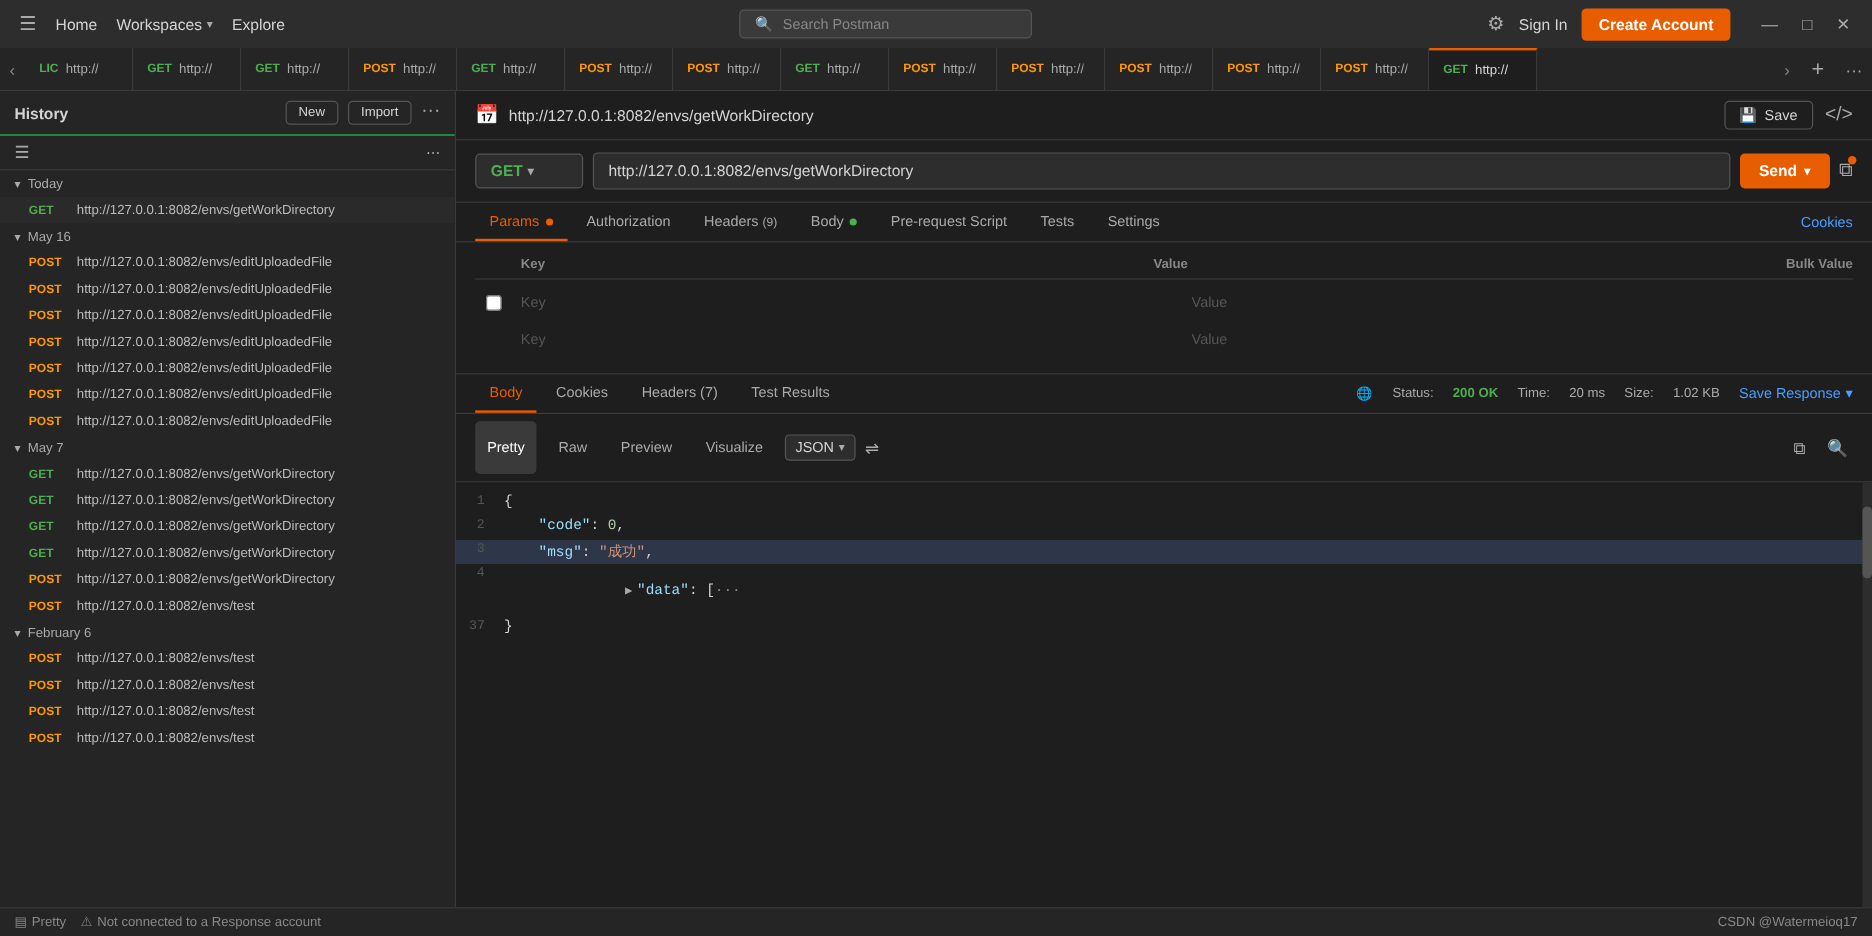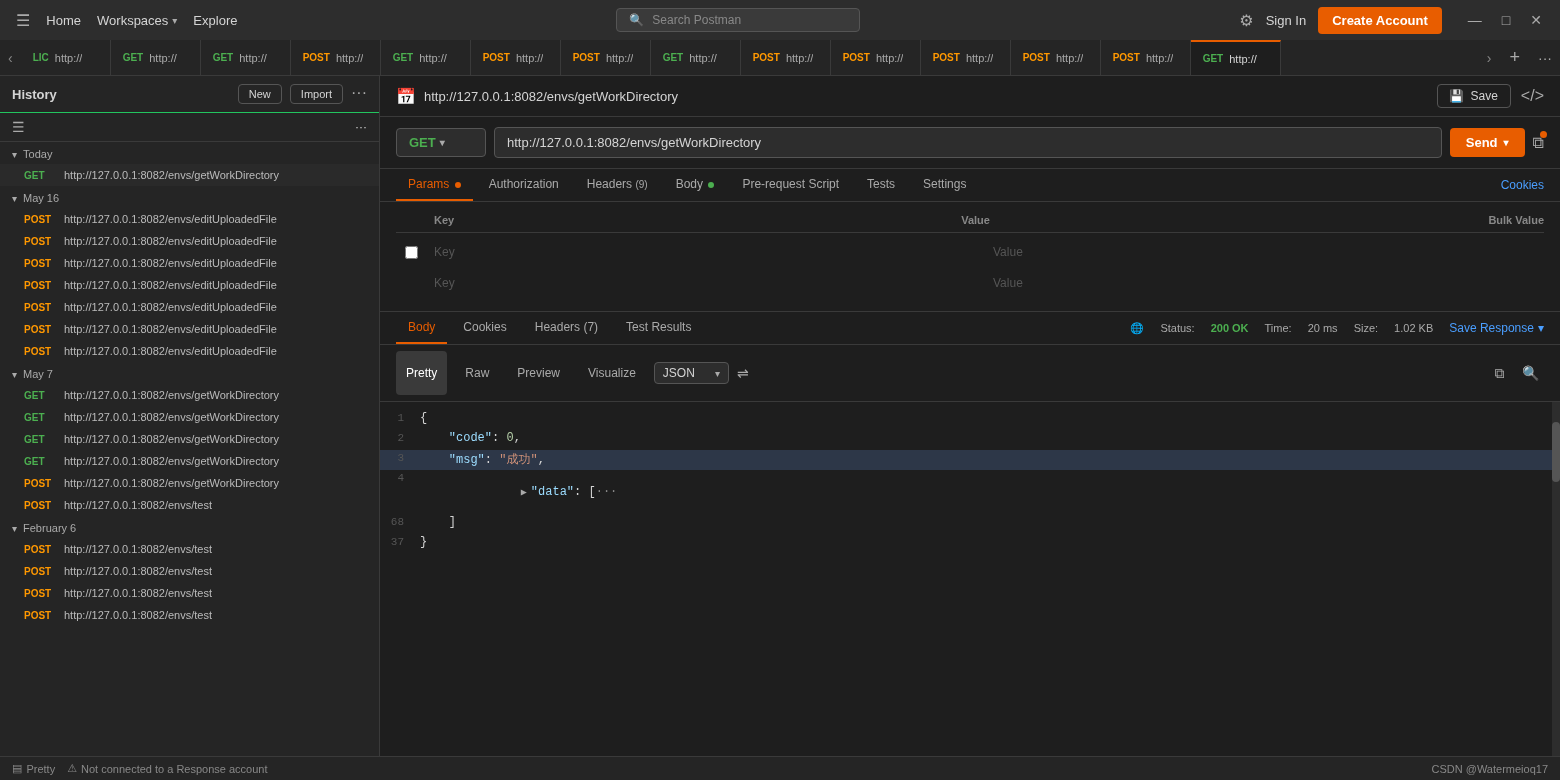--- a/index.html
+++ b/index.html
@@ -114,21 +114,21 @@
     .resp-tab.active { color: #e85d00; border-bottom-color: #e85d00; }
     .resp-status { margin-left: auto; display: flex; align-items: center; gap: 16px; font-size: 11px; color: #aaa; }
     .status-ok { color: #4caf50; font-weight: 700; }
     .save-response-btn { color: #4a9eff; font-size: 12px; cursor: pointer; display: flex; align-items: center; gap: 4px; }
 
     
     .resp-format-bar { display: flex; align-items: center; padding: 6px 16px; border-bottom: 1px solid #3a3a3a; gap: 8px; }
     .fmt-btn { padding: 15px 10px; border-radius: 4px; font-size: 12px; cursor: pointer; border: none; }
     .fmt-btn.active { background: #3a3a3a; color: #fff; }
     .fmt-btn.inactive { background: none; color: #aaa; }
-    .fmt-selector { display: flex; align-items: center; gap: 20px; background: #2d2d2d; border: 1px solid #555; border-radius: 4px; padding: 3px 8px; cursor: pointer; font-size: 12px; color: #d4d4d4; }
+    .fmt-selector { display: flex; align-items: center; gap: 4px; background: #2d2d2d; border: 1px solid #555; border-radius: 4px; padding: 3px 8px; cursor: pointer; font-size: 12px; color: #d4d4d4; }
     .fmt-selector-arrow { color: #aaa; font-size: 10px; }
     .fmt-icon { color: #aaa; cursor: pointer; font-size: 14px; }
     .resp-body-actions { margin-left: auto; display: flex; gap: 10px; }
     .resp-action-btn { background: none; border: none; color: #aaa; cursor: pointer; font-size: 14px; padding: 2px 4px; }
 
     
     .code-area { flex: 1; overflow-y: auto; background: #1e1e1e; padding: 8px 0; font-family: 'Courier New', monospace; font-size: 12px; }
     .code-area::-webkit-scrollbar { width: 6px; }
     .code-area::-webkit-scrollbar-thumb { background: #555; border-radius: 3px; }
     .code-line { display: flex; align-items: flex-start; min-height: 20px; }
@@ -502,24 +502,20 @@
             <span class="line-num">3</span>
             <span class="line-content highlighted">    <span class="json-key">"msg"</span>: <span class="json-string">"成功"</span>,</span>
           </div>
           <div class="code-line">
             <span class="line-num">4</span>
             <span class="line-content">
               <span class="code-arrow">▶</span><span class="json-key">"data"</span>: <span class="json-brace">[</span><span style="color:#888;">···</span>
             </span>
           </div>
           <div class="code-line">
-            <span class="line-num">68</span>
-            <span class="line-content">    <span class="json-brace">]</span></span>
-          </div>
-          <div class="code-line">
             <span class="line-num">37</span>
             <span class="line-content"><span class="json-brace">}</span></span>
           </div>
         </div>
         <div class="resp-scrollbar">
           <div class="resp-scrollbar-thumb"></div>
         </div>
       </div>
     </div>
   </div>

